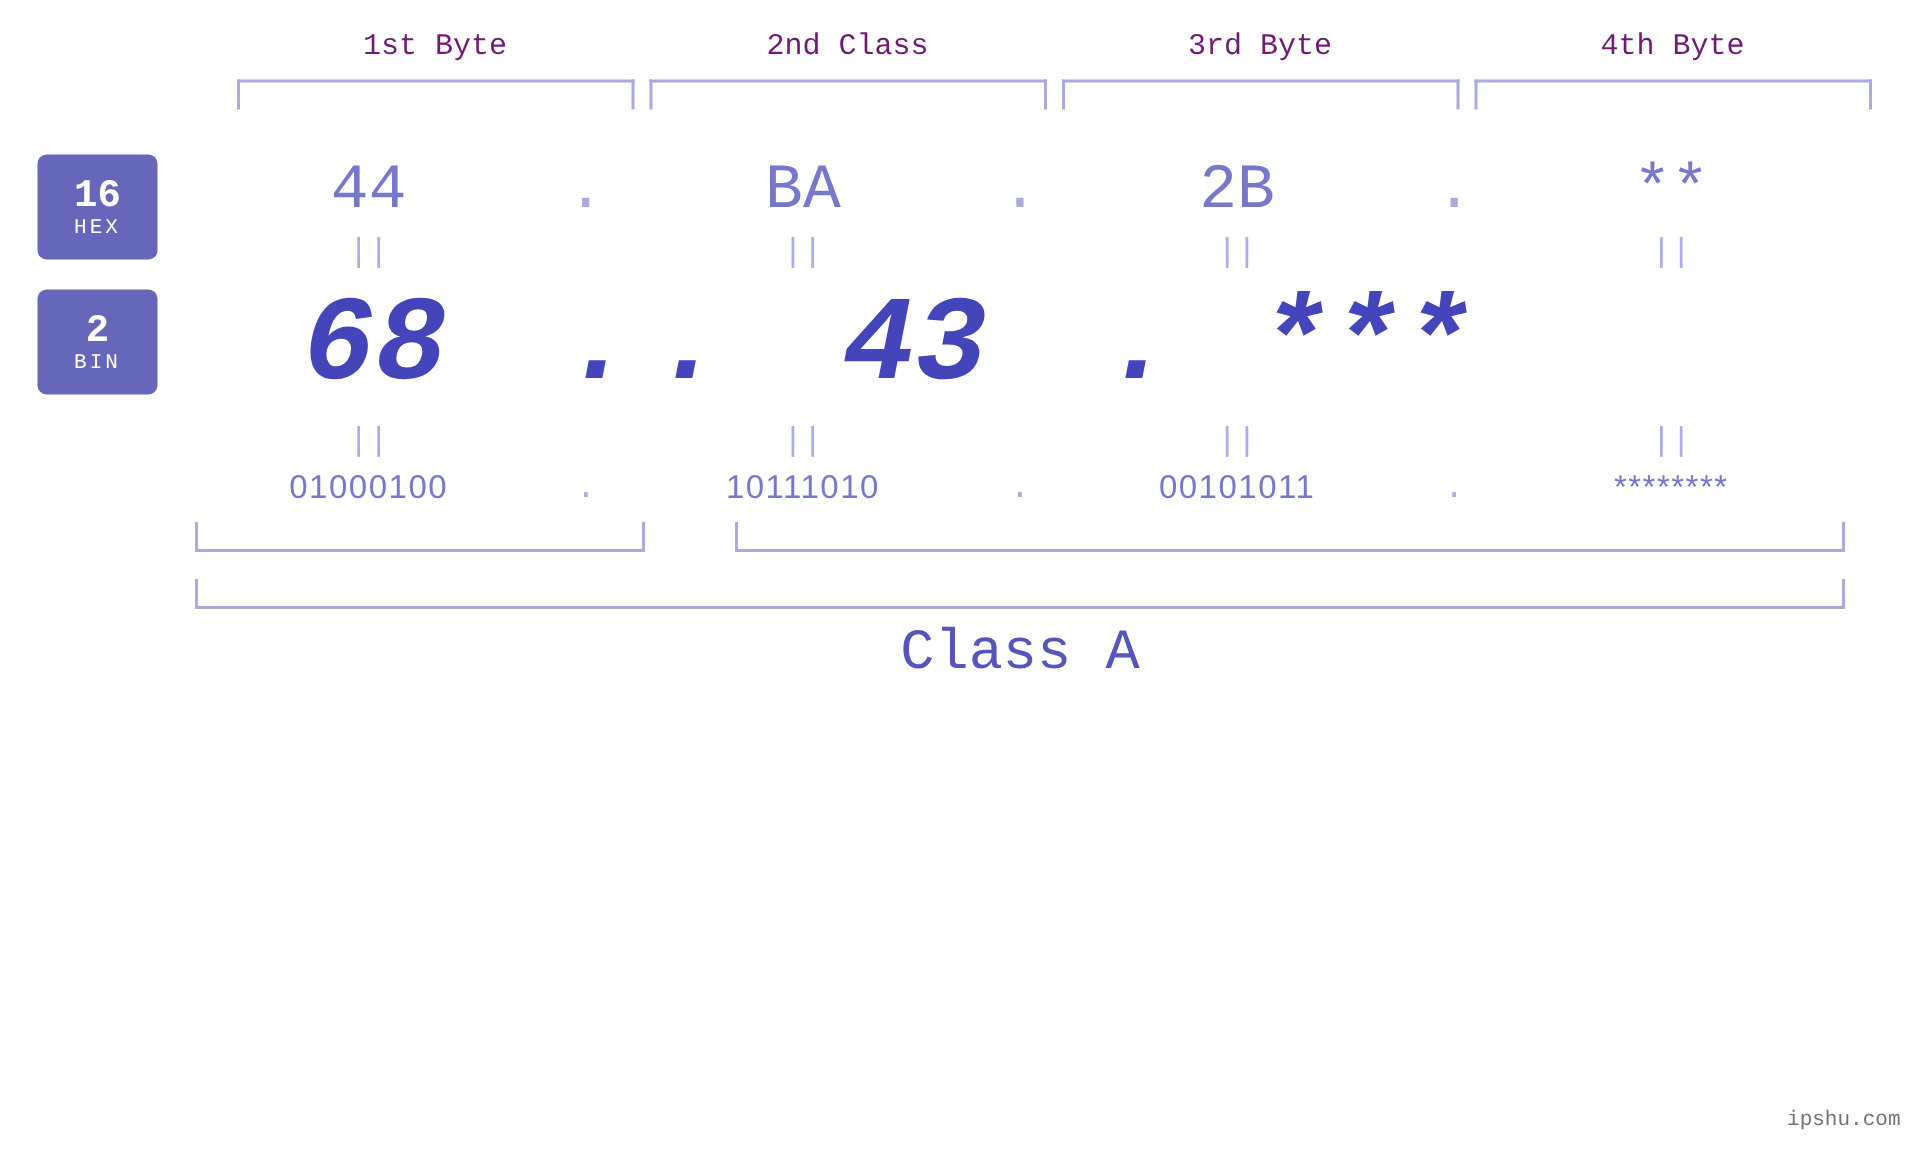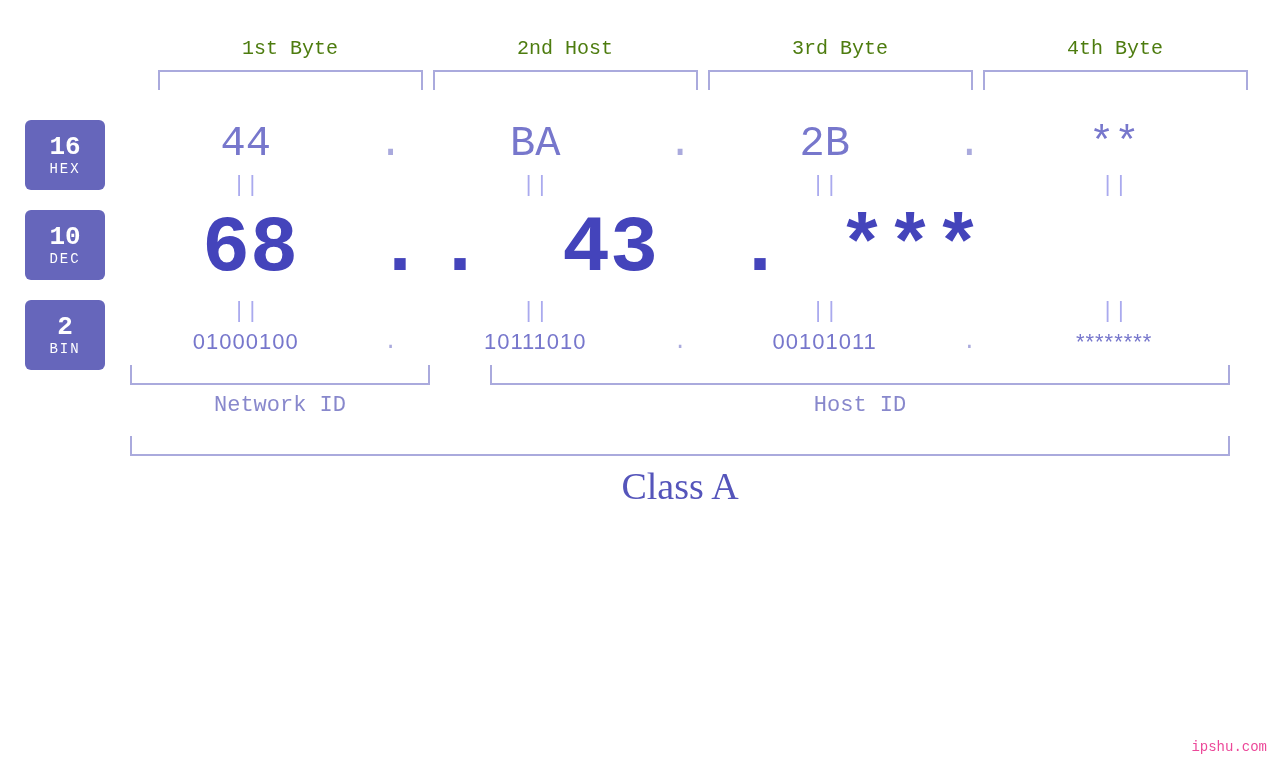--- a/index.html
+++ b/index.html
@@ -28,24 +28,23 @@
     .byte-headers {
       display: flex;
       width: 1100px;
       margin-left: 120px;
       margin-bottom: 10px;
     }
 
     .byte-header {
       flex: 1;
       text-align: center;
-      color: #4d7c0f;
+      color: #701a75;
       font-size: 20px;
       font-family: 'Courier New', Courier, monospace;
-      margin-top: 17px;
     }
 
     
     .bracket-row {
       display: flex;
       width: 1100px;
       margin-left: 120px;
       margin-bottom: 20px;
       align-items: flex-end;
     }
@@ -140,32 +139,32 @@
     .bin-sep {
       color: #aaaadd;
       font-size: 22px;
       font-family: 'Courier New', Courier, monospace;
     }
 
     
     .class-label {
       color: #5555bb;
       font-size: 38px;
-      font-family: Liberation Serif, serif;
+      font-family: Liberation Mono, monospace;
       margin-top: 8px;
       text-align: center;
       width: 1100px;
     }
 
     
     .watermark {
       position: absolute;
       bottom: 12px;
       right: 18px;
-      color: #ec4899;
+      color: #737373;
       font-size: 14px;
       font-family: 'Courier New', Courier, monospace;
     }
 
     .full-row {
       display: flex;
       width: 1100px;
       align-items: center;
       justify-content: flex-start;
     }
@@ -175,44 +174,40 @@
       text-align: center;
     }
   </style>
 </head>
 <body>
 
 <div class="main-container">
 
   <div class="byte-headers">
     <div class="byte-header">1st Byte</div>
-    <div class="byte-header">2nd Host</div>
+    <div class="byte-header">2nd Class</div>
     <div class="byte-header">3rd Byte</div>
     <div class="byte-header">4th Byte</div>
   </div>
 
   <div class="bracket-row">
     <div class="bracket"></div>
     <div class="bracket"></div>
     <div class="bracket"></div>
     <div class="bracket"></div>
   </div>
 
   <div style="display:flex; width:1285px; align-items:flex-start;">
 
     <div class="labels-col">
       <div class="base-badge">
         <span class="base-num">16</span>
         <span class="base-label">HEX</span>
       </div>
       <div class="base-badge">
-        <span class="base-num">10</span>
-        <span class="base-label">DEC</span>
-      </div>
-      <div class="base-badge">
         <span class="base-num">2</span>
         <span class="base-label">BIN</span>
       </div>
     </div>
 
     <div style="flex:1; display:flex; flex-direction:column; padding-right: 40px;">
 
       <div class="full-row" style="margin-top:10px; margin-bottom: 5px;">
         <div class="byte-cell">
           <span class="hex-val">44</span>
@@ -248,21 +243,21 @@
         <div class="sep-dot"></div>
         <div class="byte-cell" style="text-align:center;">
           <span style="color:#aaaaee; font-size:22px; font-family:'Courier New';">||</span>
         </div>
         <div class="sep-dot"></div>
         <div class="byte-cell" style="text-align:center;">
           <span style="color:#aaaaee; font-size:22px; font-family:'Courier New';">||</span>
         </div>
       </div>
 
-      <div class="full-row" style="margin-bottom: 5px; align-items: center;">
+      <div class="full-row" style="margin-bottom: 5px; align-items: center; font-style: italic;">
         <div class="byte-cell">
           <span class="dec-val">68</span>
         </div>
         <div class="sep-dot">
           <span class="dec-sep">.</span>
         </div>
         <div class="sep-dot">
           <span class="dec-sep">.</span>
         </div>
         <div class="byte-cell">
@@ -320,25 +315,20 @@
 
       <div style="display:flex; width:1100px;">
 
         <div style="width:300px; height:20px; border-bottom:2px solid #aaaadd; border-left:2px solid #aaaadd; border-right:2px solid #aaaadd;"></div>
 
         <div style="width:60px;"></div>
 
         <div style="flex:1; height:20px; border-bottom:2px solid #aaaadd; border-left:2px solid #aaaadd; border-right:2px solid #aaaadd;"></div>
       </div>
 
-      <div style="display:flex; width:1100px; margin-top:8px;">
-        <div style="width:300px; text-align:center; color:#8888cc; font-size:22px; font-family:'Courier New',Courier,monospace;">Network ID</div>
-        <div style="width:60px;"></div>
-        <div style="flex:1; text-align:center; color:#8888cc; font-size:22px; font-family:'Courier New',Courier,monospace;">Host ID</div>
-      </div>
 
       <div style="width:1100px; margin-top:18px; border-bottom:2px solid #aaaadd; border-left:2px solid #aaaadd; border-right:2px solid #aaaadd; height:20px;"></div>
 
       <div class="class-label">Class A</div>
 
     </div>
   </div>
 
   <div class="watermark">ipshu.com</div>
 

